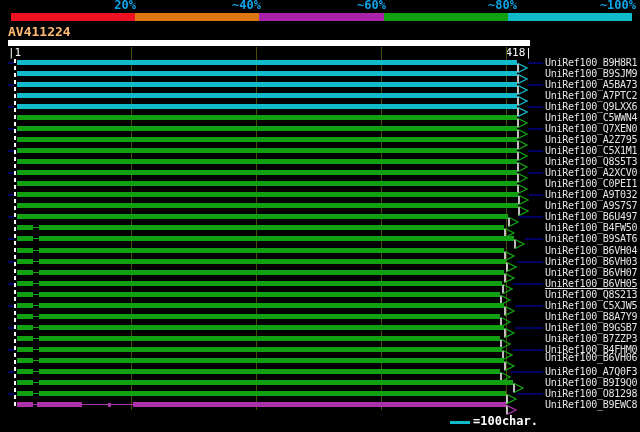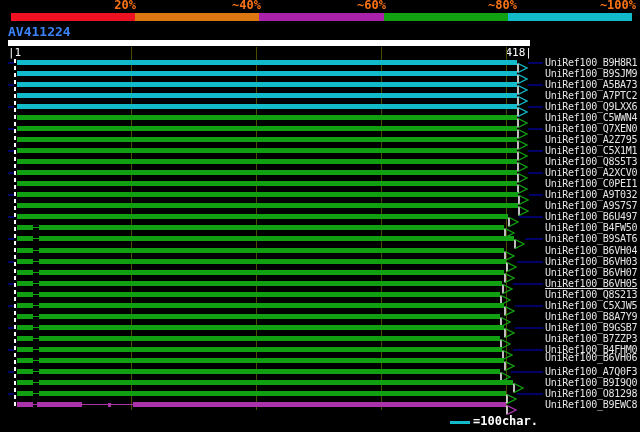--- a/index.html
+++ b/index.html
@@ -1,21 +1,21 @@
 <!DOCTYPE html>
 <html><head>
 <meta charset="utf-8">
 <style>
   html,body{margin:0;padding:0;background:#000;}
   #screen{position:relative;width:640px;height:432px;background:#000;overflow:hidden;
           font-family:"DejaVu Sans Mono","Liberation Mono",monospace;}
-  .pct{position:absolute;top:0;height:11px;color:#f97316;font-size:12px;font-weight:bold;line-height:11px;}
+  .pct{position:absolute;top:0;height:11px;color:#0ea5e9;font-size:12px;font-weight:bold;line-height:11px;}
   #scorebar{position:absolute;left:11px;top:13px;width:621px;height:8px;display:flex;}
   #scorebar .seg{flex:1 1 20%;height:8px;}
-  #queryname{position:absolute;left:8px;top:25px;color:#3b82f6;font-size:13px;font-weight:bold;line-height:14px;}
+  #queryname{position:absolute;left:8px;top:25px;color:#fdba74;font-size:13px;font-weight:bold;line-height:14px;}
   #apptitle{position:absolute;left:413px;top:27px;color:#000066;font-size:12px;font-weight:bold;line-height:13px;}
   #querybar{position:absolute;left:8px;top:40px;width:522px;height:6px;background:#fff;}
   .scaletxt{position:absolute;top:47px;color:#fff;font-size:11px;line-height:12px;}
   #scale-start{left:8px;}
   #scale-end{right:108px;}
   .gridline{position:absolute;top:47px;width:1px;height:363px;background:#4c4c00;z-index:1;}
   #qstart-dash{position:absolute;left:14px;top:59px;width:2px;height:349px;z-index:1;
      background:repeating-linear-gradient(to bottom,#ffffff 0px,#ffffff 4px,transparent 4px,transparent 7px);}
   #rows{position:absolute;left:0;top:0;width:640px;height:432px;z-index:2;}
   .hitbar-seg{position:absolute;}

